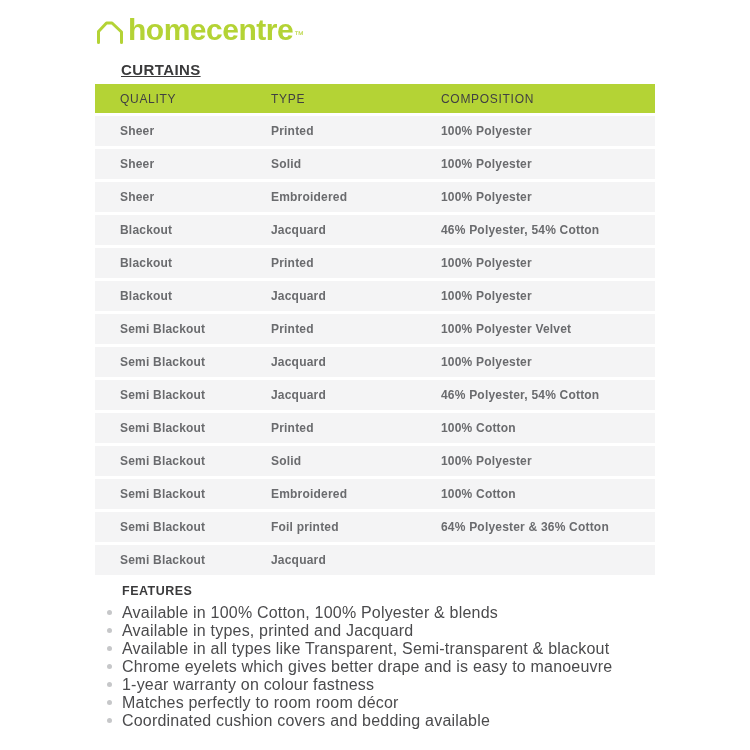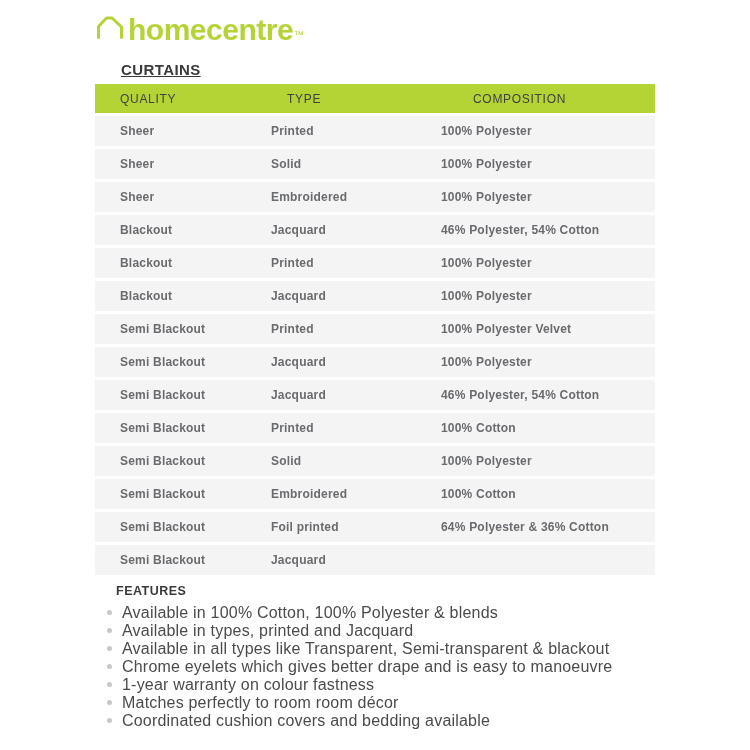--- a/index.html
+++ b/index.html
@@ -9,44 +9,44 @@
     --dark-text:#3a3a3b;
     --feature-text:#4b4b4d;
     --bullet:#c6c7c9;
   }
   *{margin:0;padding:0;box-sizing:border-box;}
   html,body{background:#ffffff;}
   body{font-family:"Liberation Sans", sans-serif;}
   .page{position:relative;width:750px;height:750px;background:#ffffff;overflow:hidden;}
 
   
-  .logo{position:absolute;left:96px;top:14px;display:flex;align-items:flex-start;color:var(--accent);}
+  .logo{position:absolute;left:96px;top:14px;display:flex;align-items:center;color:var(--accent);}
   .logo svg{width:28px;height:25px;margin-right:4px;margin-bottom:2px;}
   .logo-text{font-size:30px;line-height:32px;letter-spacing:-0.5px;display:flex;align-items:flex-start;}
   .logo-bold{font-weight:700;}
   .logo-light{font-weight:700;}
   .logo-tm{font-size:10px;font-weight:400;letter-spacing:0;margin-top:5px;margin-left:1px;}
 
   
   .page-title{position:absolute;left:121px;top:61px;font-size:15px;font-weight:700;
     color:var(--dark-text);letter-spacing:0.4px;text-decoration:underline;}
 
   
   .spec-table{position:absolute;left:95px;top:84px;width:560px;}
   .thead{background:var(--accent);height:29px;display:grid;grid-template-columns:176px 170px 1fr;
-    align-items:center;font-size:12px;font-weight:400;color:#414042;letter-spacing:0.7px;gap:16px;}
+    align-items:center;font-size:12px;font-weight:400;color:#414042;letter-spacing:0.7px;}
   .row{background:var(--row-bg);height:30px;margin-top:3px;display:grid;
     grid-template-columns:176px 170px 1fr;align-items:center;font-size:12px;
     color:var(--cell-text);letter-spacing:0.2px;font-weight:bold;}
   .c1{padding-left:25px;}
 
   
   .features{position:absolute;left:107px;top:584px;width:540px;}
   .features h2{font-size:12.5px;font-weight:700;color:var(--dark-text);
-    letter-spacing:0.5px;margin-left:9px;}
+    letter-spacing:0.5px;margin-left:15px;}
   .features ul{list-style:none;margin-top:9px;}
   .features li{position:relative;padding-left:15px;margin-bottom:6px;
     font-size:16px;line-height:12px;color:var(--feature-text);letter-spacing:0.2px;}
   .bullet{position:absolute;left:0;top:3px;width:5px;height:5px;border-radius:50%;
     background:var(--bullet);}
 </style>
 </head>
 <body>
 
 <div class="page">

